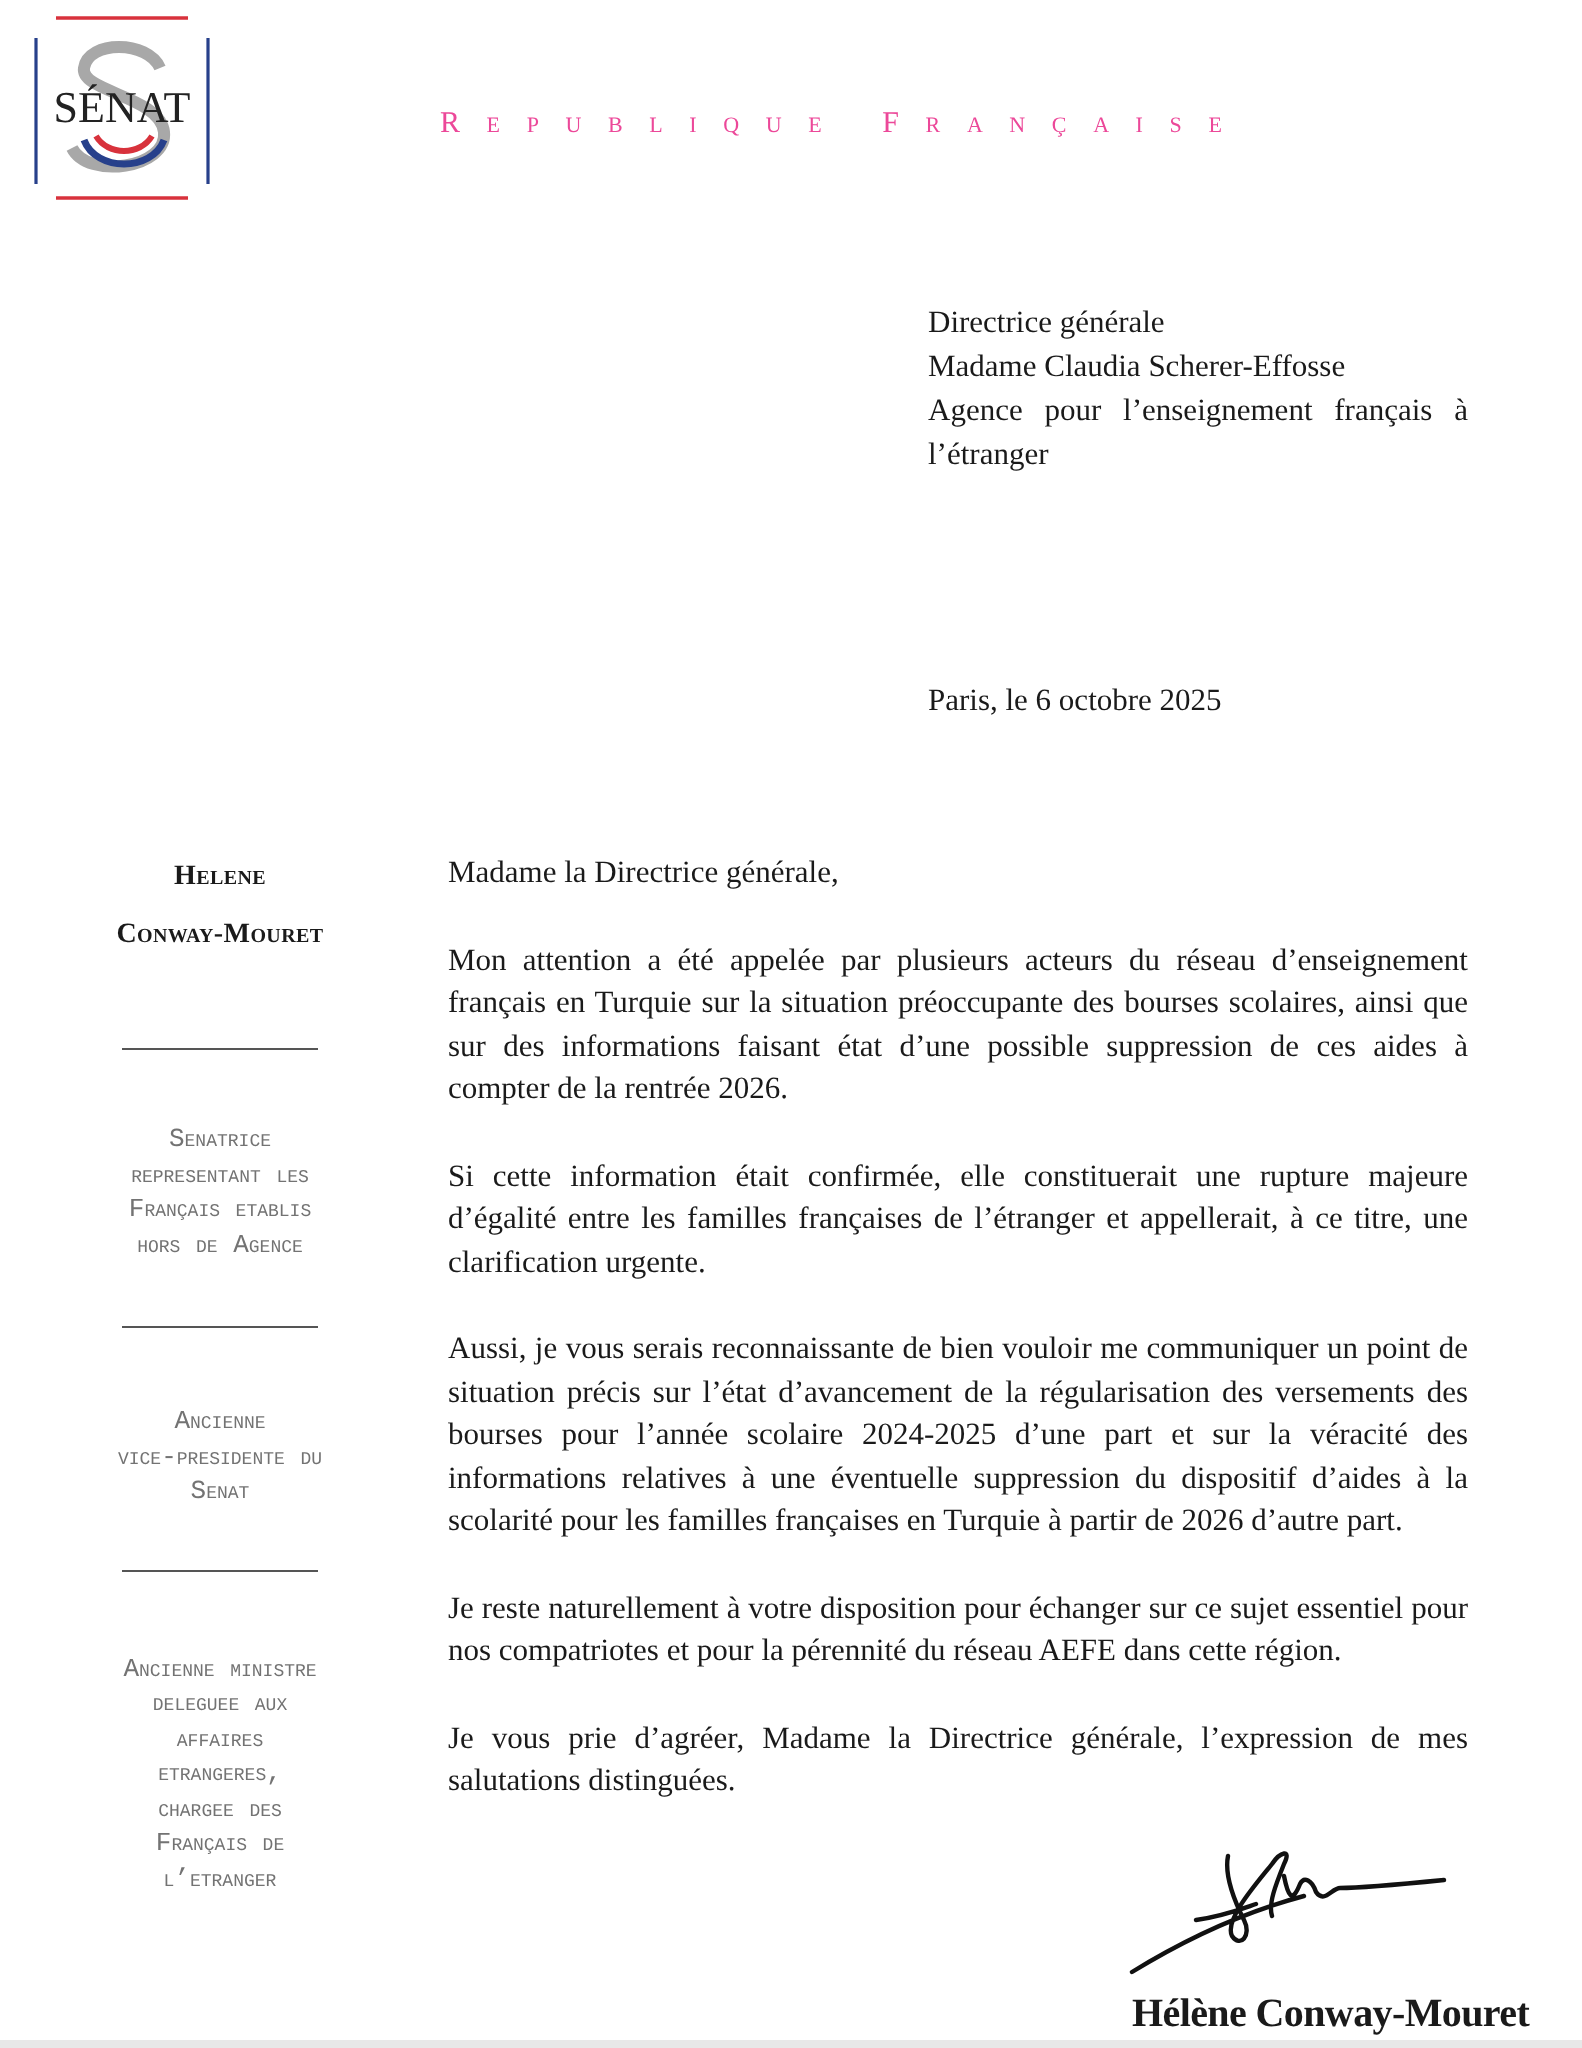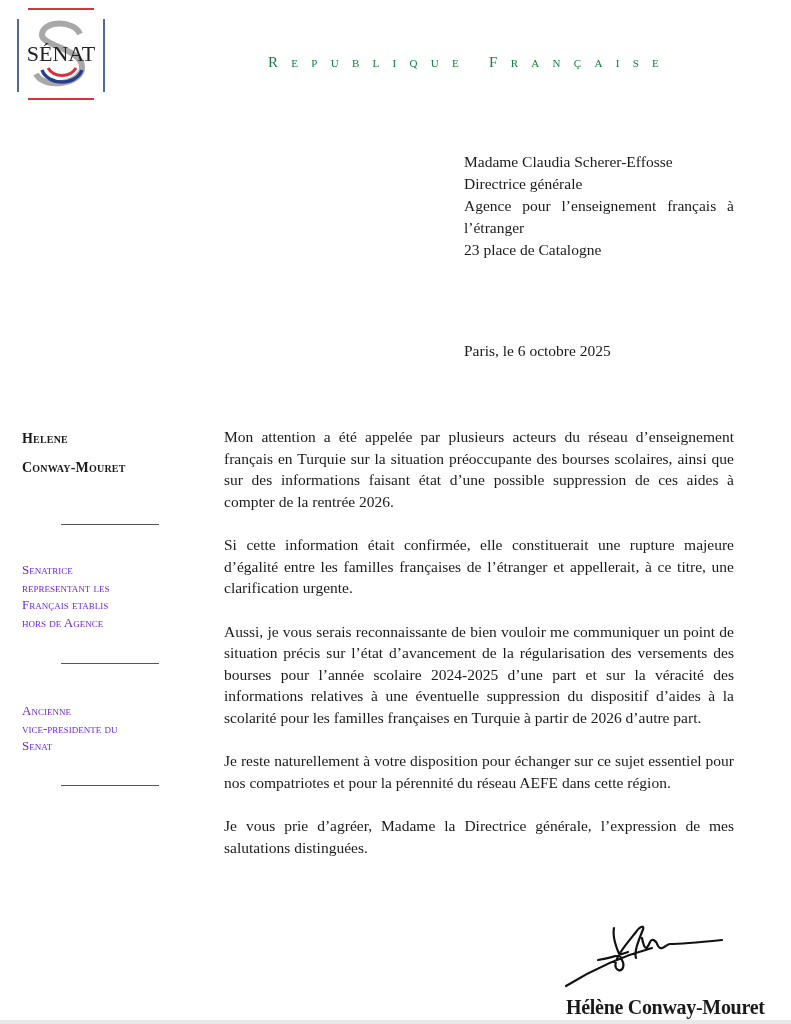--- a/index.html
+++ b/index.html
@@ -11,35 +11,35 @@
   .abs { position: absolute; }
 
   
   #logo { left: 14px; top: 4px; width: 94px; height: 100px; }
   #logo svg { width: 100%; height: 100%; }
 
   
   #rep-header {
     left: 220px; top: 54px; width: 500px;
     font-size: 15px; letter-spacing: 13.3px; white-space: nowrap;
-    font-variant: small-caps; color: #15803d; text-align: center;
+    font-variant: small-caps; color: #ec4899;
   }
 
   
   #recipient { left: 464px; top: 151px; width: 270px; font-size: 15.5px; line-height: 22px; }
   #recipient .line { display: block; }
   #recipient .justify { text-align: justify; text-align-last: justify; }
 
   #date { left: 464px; top: 342px; font-size: 15.5px; font-family: Liberation Serif, serif; }
 
   
-  #sidebar { left: 22px; top: 424px; width: 176px; font-variant: small-caps; }
+  #sidebar { left: 22px; top: 424px; width: 176px; text-align: center; font-variant: small-caps; }
   .sb-name { font-weight: bold; font-size: 14px; line-height: 29px; letter-spacing: 0.2px; }
   .sb-sep { width: 98px; height: 0; border-top: 1.5px solid #555; margin: 0 auto; }
-  .sb-block { font-size: 13px; line-height: 17.5px; color: #6d28d9; }
+  .sb-block { font-size: 13px; line-height: 17.5px; color: #737373; font-family: Liberation Mono, monospace; }
 
   
   #body { left: 224px; top: 426px; width: 510px; font-size: 15.5px; line-height: 21.5px; }
   #body p { margin: 0 0 22px 0; text-align: justify; }
   #body p.salutation { margin-bottom: 22px; text-align: left; }
 
   
   #signature { left: 562px; top: 918px; width: 170px; height: 72px; }
   #signature svg { width: 100%; height: 100%; }
   #signer { left: 566px; top: 996px; font-size: 20px; font-weight: bold; letter-spacing: -0.3px; }
@@ -58,25 +58,24 @@
     <path d="M66 30 C60 16, 30 16, 28 30 C26 42, 66 44, 68 62 C70 80, 30 86, 22 70" fill="none" stroke="#a8a8a8" stroke-width="6"></path>
     <path d="M28 66 C34 82, 62 82, 68 66" fill="none" stroke="#27408b" stroke-width="3.5"></path>
     <path d="M34 64 C40 74, 56 74, 62 64" fill="none" stroke="#d8323c" stroke-width="3"></path>
     <text x="47" y="57" text-anchor="middle" font-family="Liberation Serif, serif" font-size="22" fill="#222">SÉNAT</text>
   </svg>
 </div>
 
 <div id="rep-header" class="abs">Republique Française</div>
 
 <div id="recipient" class="abs">
+  <span class="line">Directrice générale</span>
   <span class="line">Madame Claudia Scherer-Effosse</span>
-  <span class="line">Directrice générale</span>
   <span class="line justify">Agence pour l’enseignement français à</span>
   <span class="line">l’étranger</span>
-  <span class="line">23 place de Catalogne</span>
 </div>
 
 <div id="date" class="abs">Paris, le 6 octobre 2025</div>
 
 <div id="sidebar" class="abs">
   <div class="sb-name">Helene</div>
   <div class="sb-name">Conway-Mouret</div>
   <div style="height:42px"></div>
   <div class="sb-sep"></div>
   <div style="height:36px"></div>
@@ -90,23 +89,33 @@
   <div class="sb-sep"></div>
   <div style="height:38px"></div>
   <div class="sb-block">
     <div>Ancienne</div>
     <div>vice-presidente du</div>
     <div>Senat</div>
   </div>
   <div style="height:30px"></div>
   <div class="sb-sep"></div>
   <div style="height:40px"></div>
+  <div class="sb-block">
+    <div>Ancienne ministre</div>
+    <div>deleguee aux</div>
+    <div>affaires</div>
+    <div>etrangeres,</div>
+    <div>chargee des</div>
+    <div>Français de</div>
+    <div>l’etranger</div>
+  </div>
 </div>
 
 <div id="body" class="abs">
+  <p class="salutation">Madame la Directrice générale,</p>
   <p>Mon attention a été appelée par plusieurs acteurs du réseau d’enseignement français en Turquie sur la situation préoccupante des bourses scolaires, ainsi que sur des informations faisant état d’une possible suppression de ces aides à compter de la rentrée 2026.</p>
   <p>Si cette information était confirmée, elle constituerait une rupture majeure d’égalité entre les familles françaises de l’étranger et appellerait, à ce titre, une clarification urgente.</p>
   <p>Aussi, je vous serais reconnaissante de bien vouloir me communiquer un point de situation précis sur l’état d’avancement de la régularisation des versements des bourses pour l’année scolaire 2024-2025 d’une part et sur la véracité des informations relatives à une éventuelle suppression du dispositif d’aides à la scolarité pour les familles françaises en Turquie à partir de 2026 d’autre part.</p>
   <p>Je reste naturellement à votre disposition pour échanger sur ce sujet essentiel pour nos compatriotes et pour la pérennité du réseau AEFE dans cette région.</p>
   <p>Je vous prie d’agréer, Madame la Directrice générale, l’expression de mes salutations distinguées.</p>
 </div>
 
 <div id="signature" class="abs">
   <svg viewBox="0 0 170 72">
     <path d="M4 68 C30 52, 60 38, 90 30 M36 42 C50 40, 60 36, 66 34 M52 10 C50 20, 56 34, 60 42 C64 50, 58 56, 54 50 C50 42, 66 24, 74 14 C78 8, 84 6, 80 14 C76 24, 72 34, 74 40 M80 20 C82 30, 84 34, 88 24 C90 20, 94 22, 96 28 C100 34, 104 26, 108 26 C120 26, 140 24, 160 22" fill="none" stroke="#111" stroke-width="2.2" stroke-linecap="round" stroke-linejoin="round"></path>

